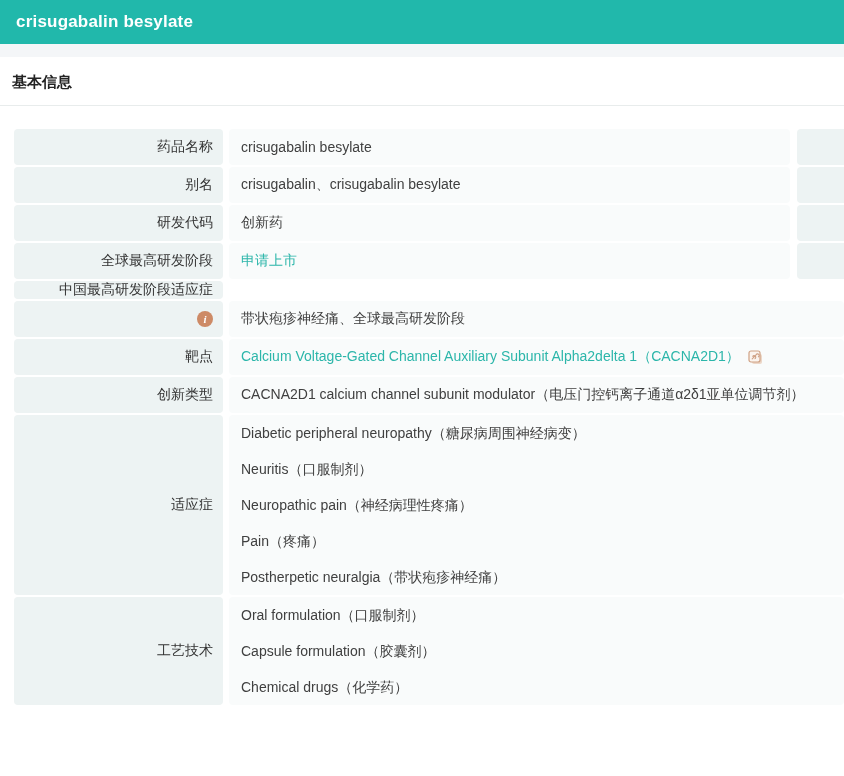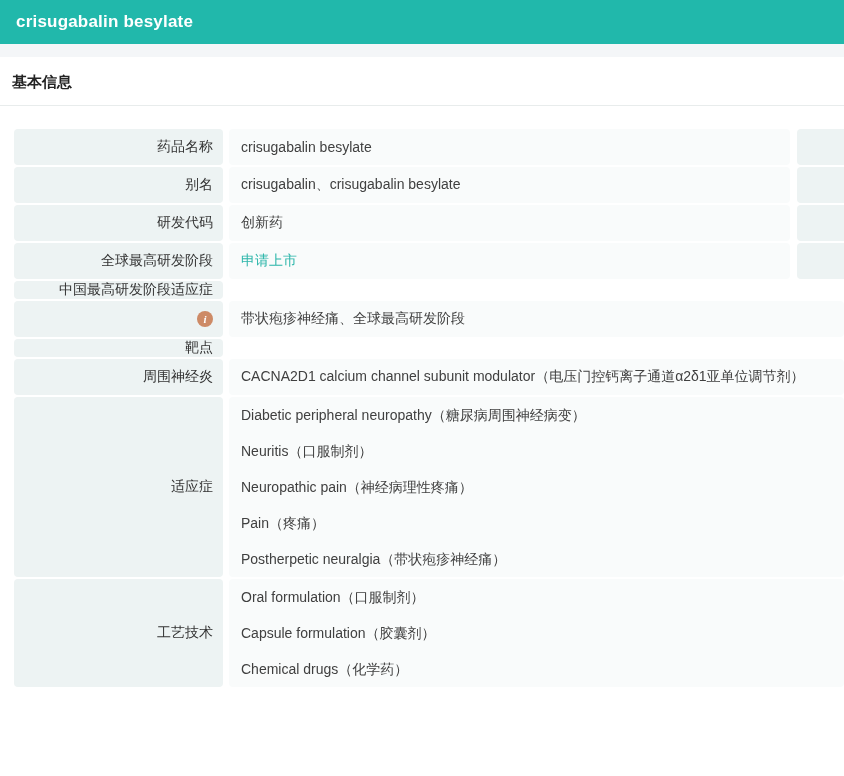--- a/index.html
+++ b/index.html
@@ -122,24 +122,34 @@
         <span class="info-icon">i</span>
       </div>
       <div class="value">
         <span class="val">带状疱疹神经痛、全球最高研发阶段</span>
       </div>
     </div>
     <div class="row">
       <div class="label">
         <span>靶点</span>
       </div>
+      <div class="value">
+        <span class="val link">Calcium Voltage-Gated Channel Auxiliary Subunit Alpha2delta 1（CACNA2D1）</span>
+        <span class="ext-icon">
+          <svg width="15" height="15" viewBox="0 0 15 15">
+            <rect x="4" y="4" width="10" height="10" rx="2" fill="#ecd7c8"></rect>
+            <rect x="1" y="1" width="11" height="11" rx="2" fill="#fbf4ee" stroke="#cfa184" stroke-width="1.2"></rect>
+            <path d="M4.2 8.8 L8.8 4.2 M4.8 6.4 a1.6 1.6 0 1 1 2.2 2.2 M8.2 4.6 a1.6 1.6 0 1 1 2.2 2.2" stroke="#cfa184" stroke-width="1.1" fill="none" stroke-linecap="round"></path>
+          </svg>
+        </span>
+      </div>
     </div>
     <div class="row">
       <div class="label">
-        <span>周围神经炎</span>
+        <span>创新类型</span>
       </div>
       <div class="value">
         <span class="val">CACNA2D1 calcium channel subunit modulator（电压门控钙离子通道α2δ1亚单位调节剂）</span>
       </div>
     </div>
     <div class="row multi">
       <div class="label">
         <span>适应症</span>
       </div>
       <div class="value">

